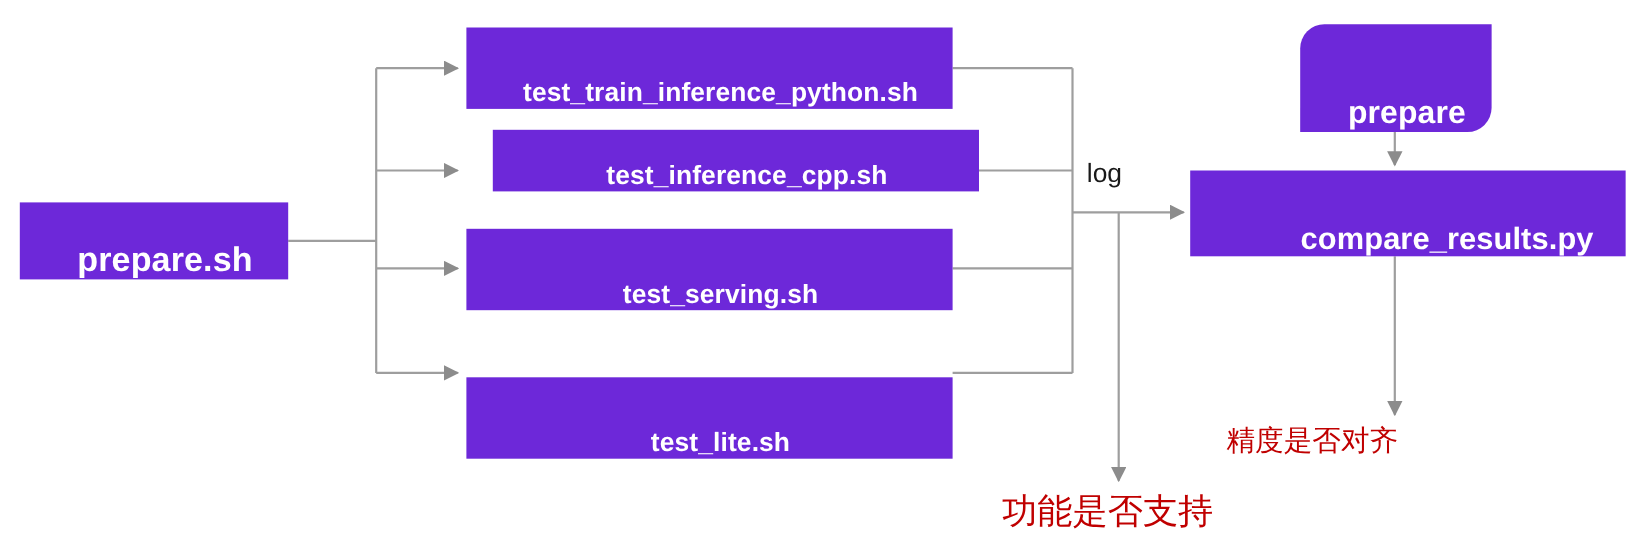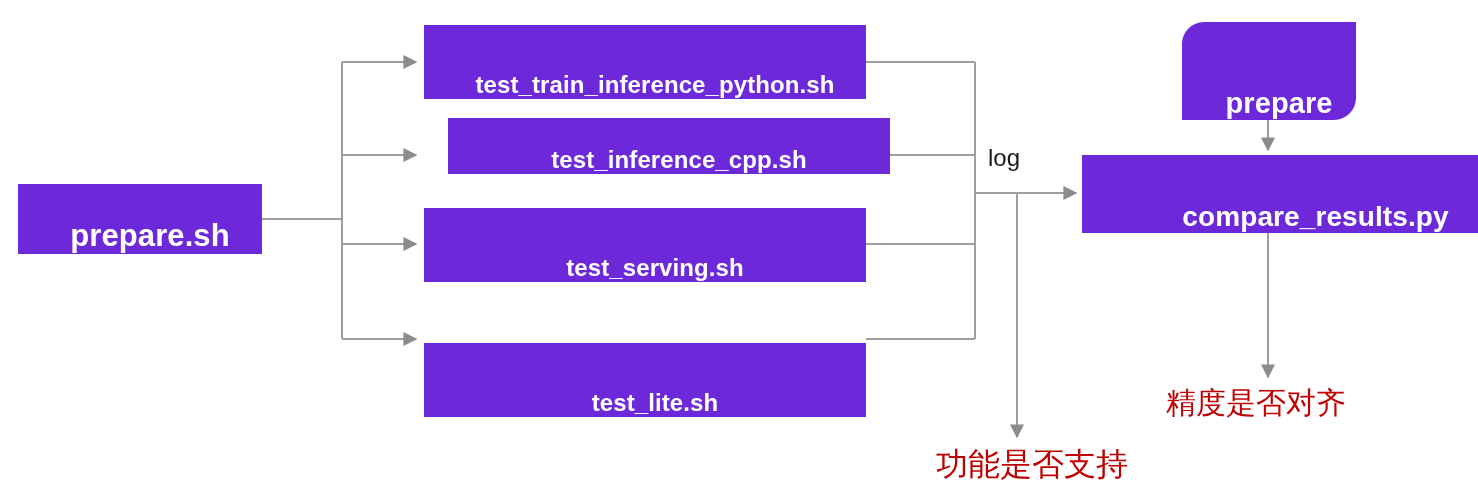--- a/index.html
+++ b/index.html
@@ -121,21 +121,21 @@
   </div>
 
   <div class="node rounded-diag" style="left:1182px; top:22px; width:174px; height:98px; font-size:29px;">
     <span>prepare</span>
   </div>
 
   <div class="node" style="left:1082px; top:155px; width:447px; height:78px; font-size:28px;">
     <span>compare_results.py</span>
   </div>
 
-  <div class="note-red" style="left:911px; top:443px; font-size:32px;margin-left:25px;">
+  <div class="note-red" style="left:911px; top:443px; font-size:32px;">
     <span>功能是否支持</span>
   </div>
 
-  <div class="note-red" style="left:1166px; top:383px; font-size:30px;">
+  <div class="note-red" style="left:1115px; top:383px; font-size:26px;">
     <span>精度是否对齐</span>
   </div>
 
 </div>
 
 </body></html>

